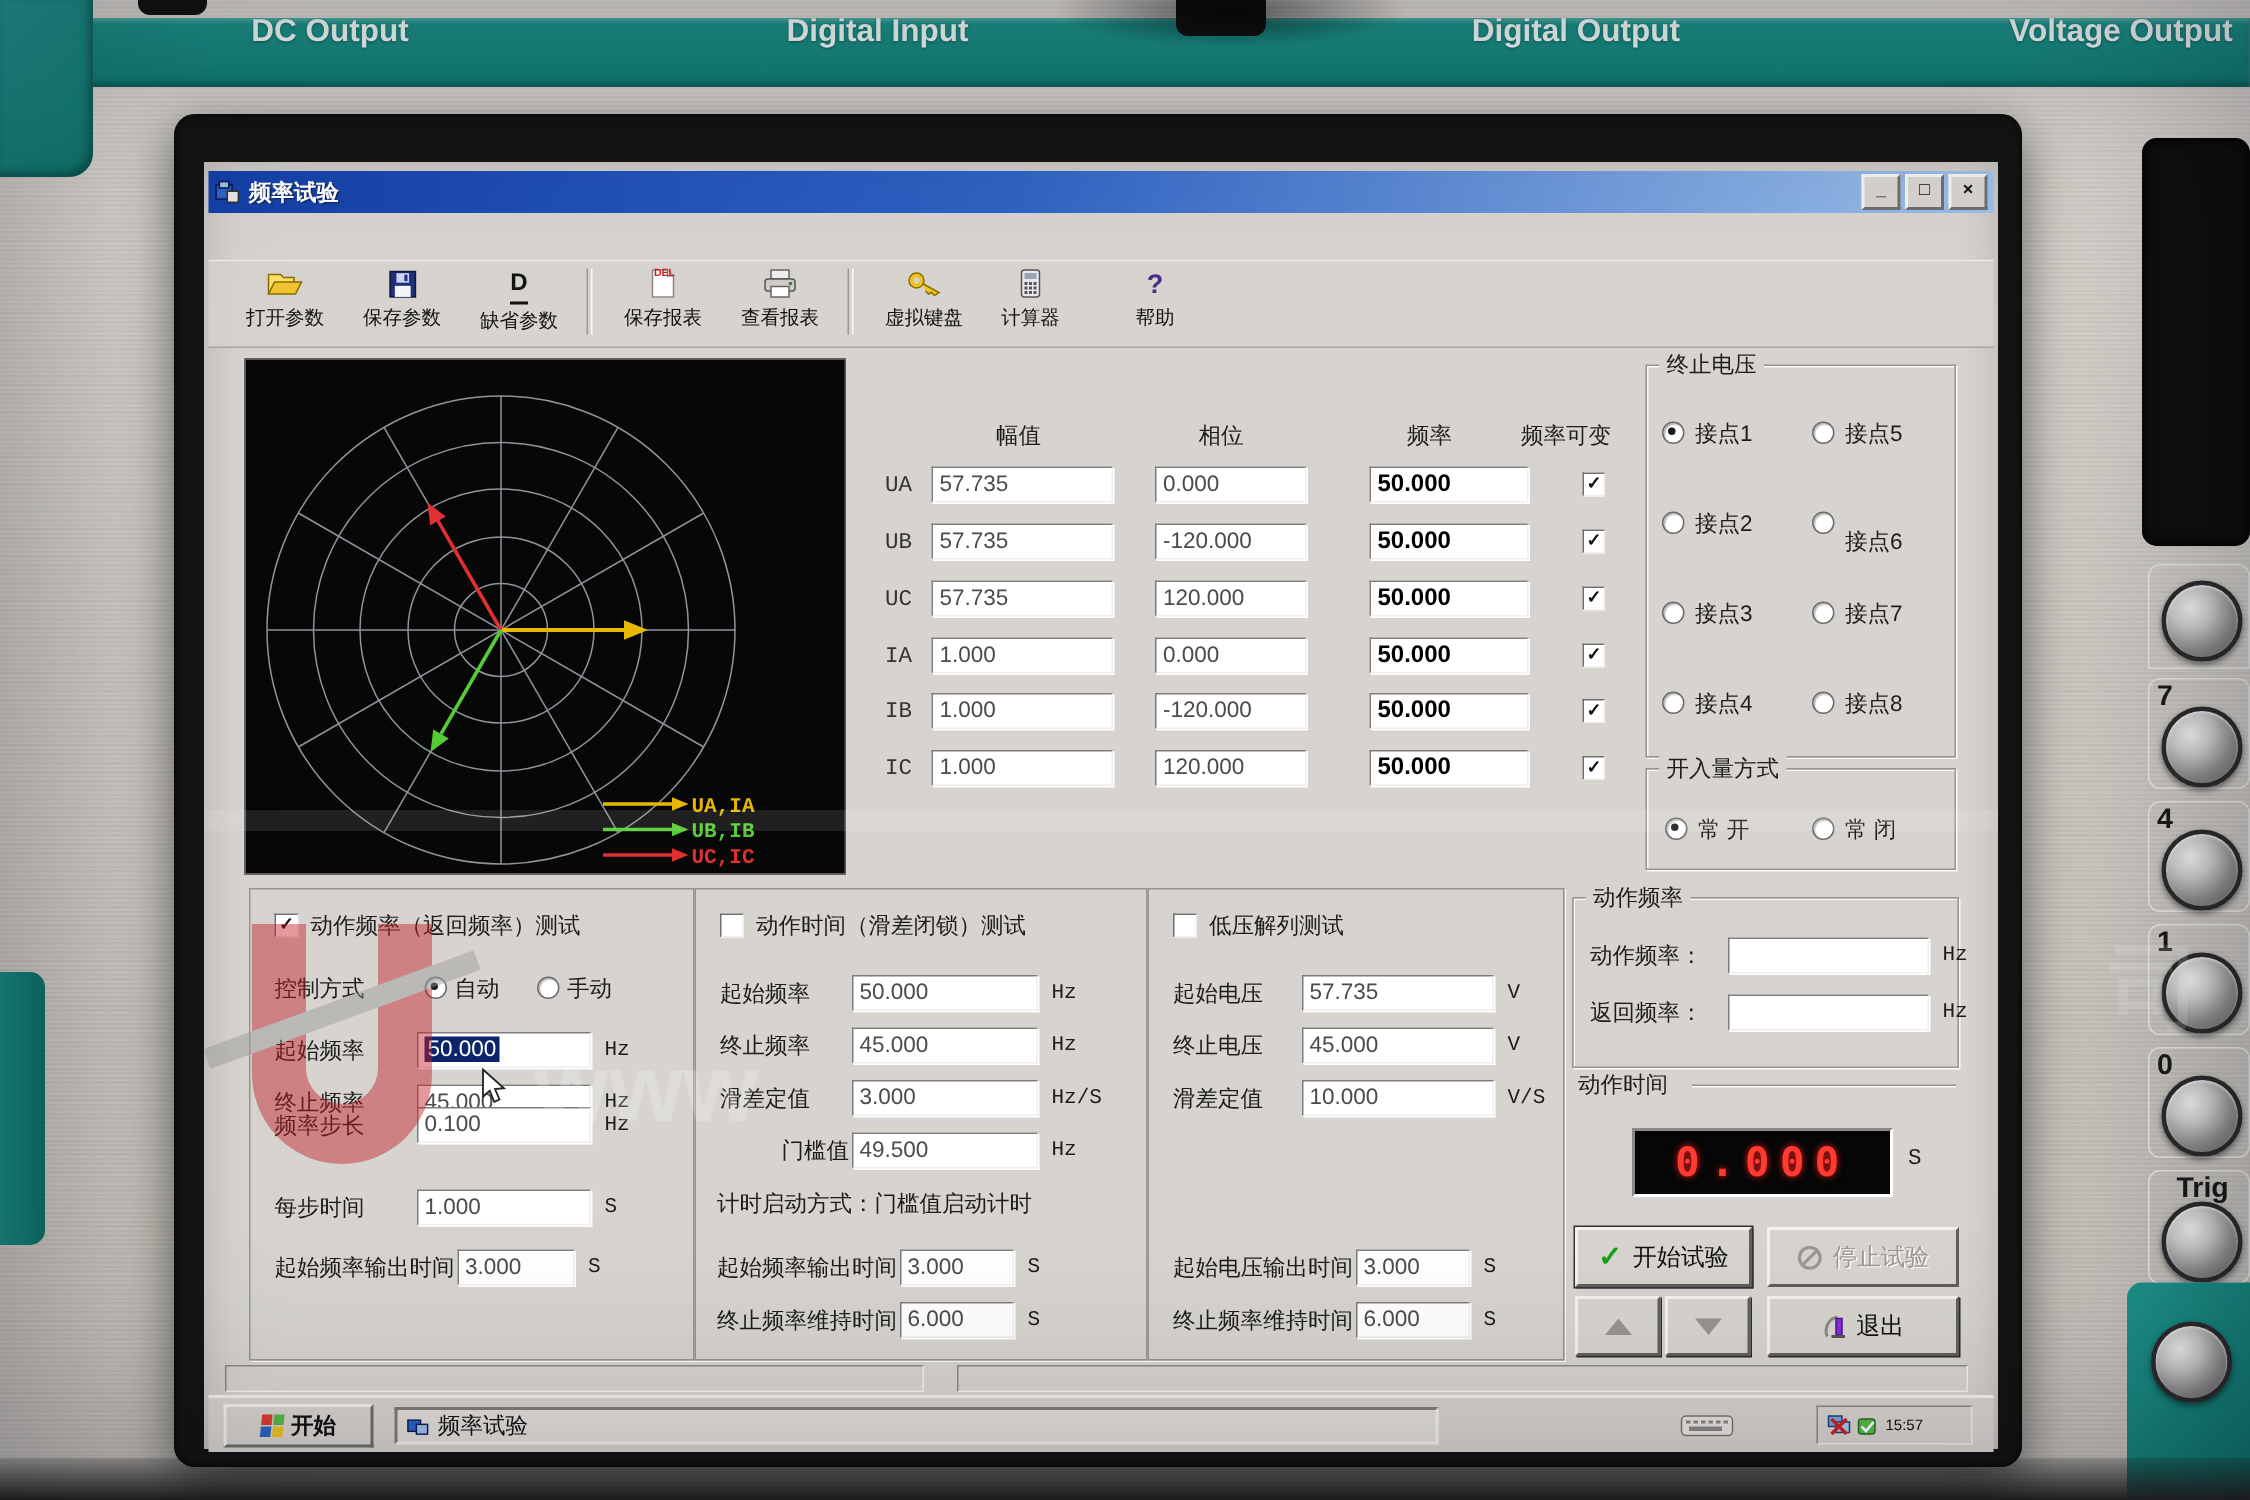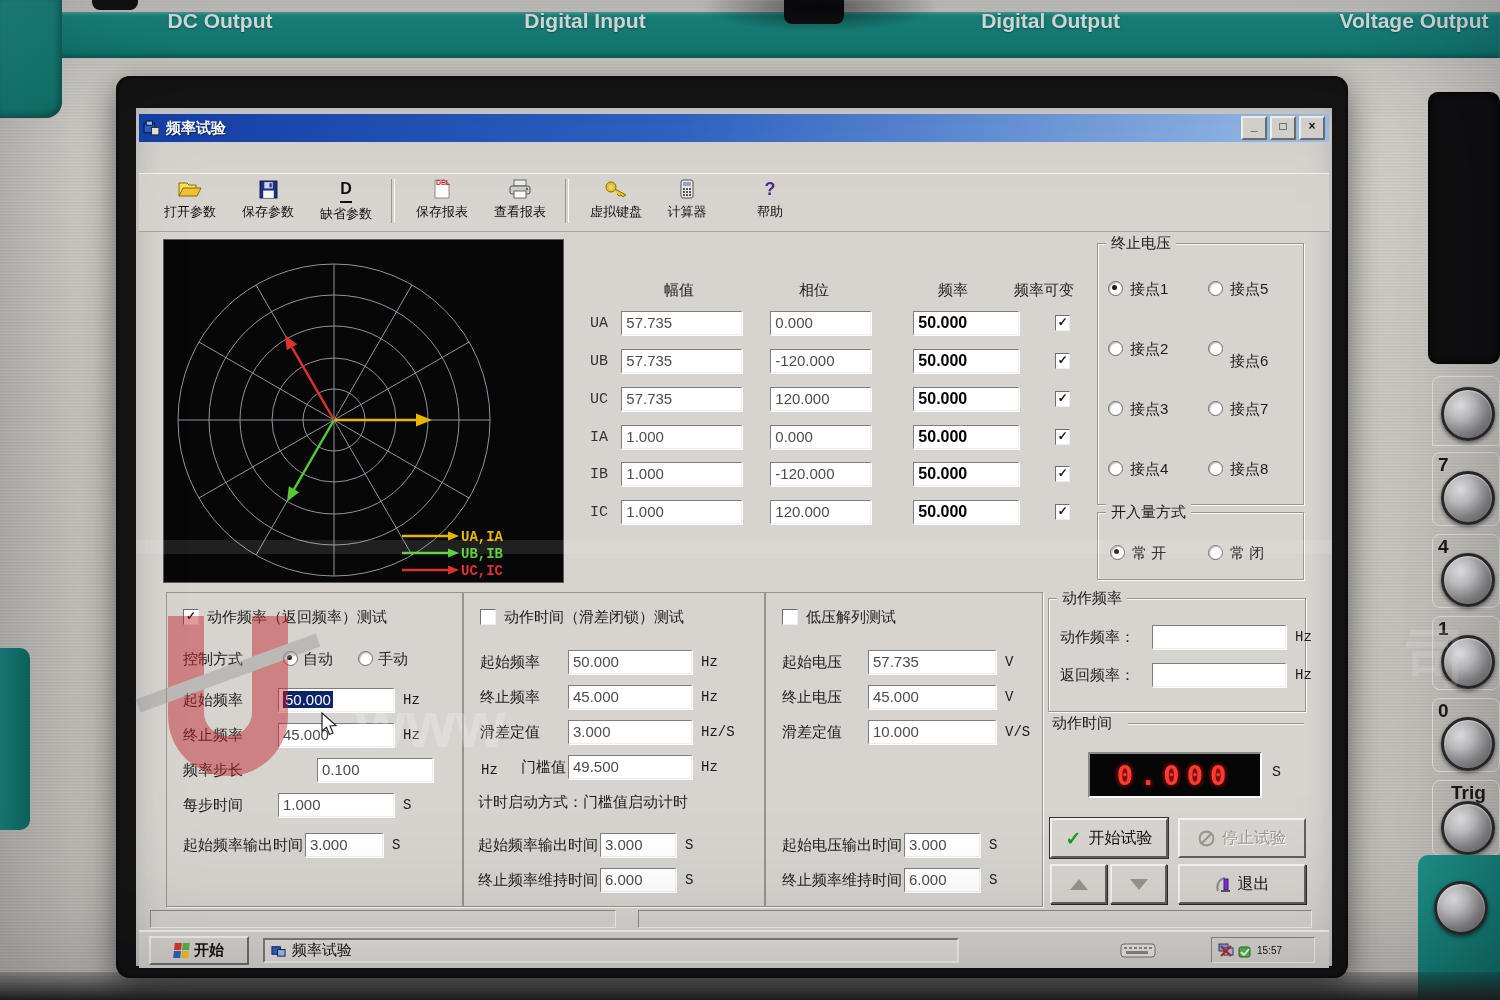--- a/index.html
+++ b/index.html
@@ -364,21 +364,21 @@
   <div class="frow" style="left:183px;top:688px;">
     <span class="flabel" style="width:95px;">起始频率</span>
     <span class="tbox finput" style="width:110px;"><span class="sel">50.000</span></span>
     <span class="funit">Hz</span>
   </div>
   <div class="frow" style="left:183px;top:723px;">
     <span class="flabel" style="width:95px;">终止频率</span>
     <span class="tbox finput" style="width:110px;">45.000</span>
     <span class="funit">Hz</span>
   </div>
-  <div class="frow" style="left:183px;top:758px;gap:39px;">
+  <div class="frow" style="left:183px;top:738px;">
     <span class="flabel" style="width:95px;">频率步长</span>
     <span class="tbox finput" style="width:110px;">0.100</span>
     <span class="funit">Hz</span>
   </div>
   <div class="frow" style="left:183px;top:793px;">
     <span class="flabel" style="width:95px;">每步时间</span>
     <span class="tbox finput" style="width:110px;">1.000</span>
     <span class="funit">S</span>
   </div>
   <div class="frow" style="left:183px;top:833px;">

